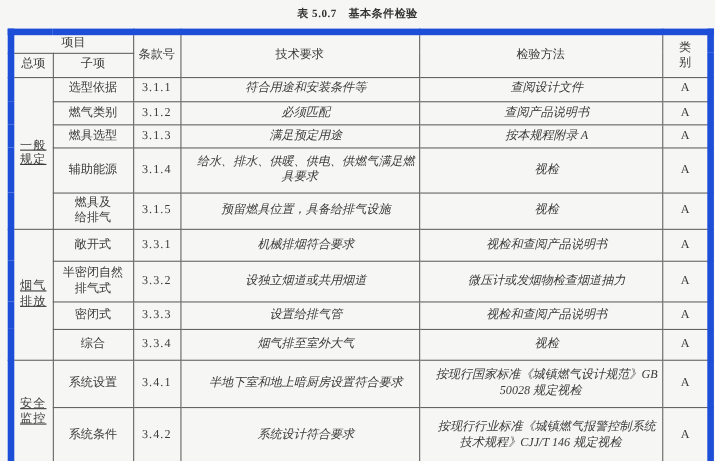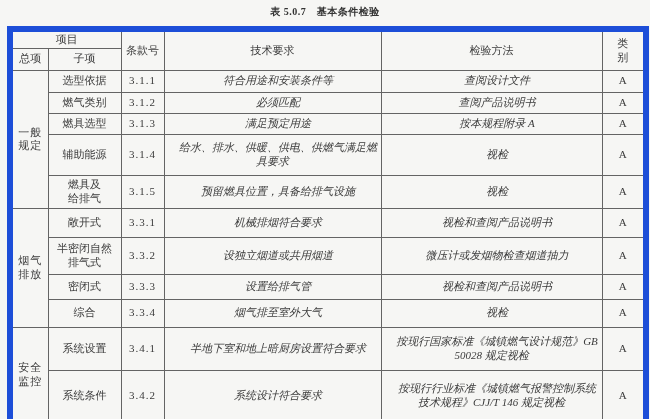--- a/index.html
+++ b/index.html
@@ -37,20 +37,21 @@
     text-align:center;
     overflow:hidden;
   }
   table.spec{border:6px solid #1d4ed8;}
   th.hdr{font-size:11.5px;color:#353535;}
   td.main{
     white-space:pre-line;
     line-height:1.55;
     font-size:11.5px;
     letter-spacing:1px;
+    text-decoration:underline;
   }
   td.sub{white-space:pre-line;font-size:11.5px;margin-left:20px;}
   td.clause{font-size:11px;letter-spacing:1px;margin-left:11px;}
   td.req, td.method{
     text-align:left;
     padding:2px 4px;
     text-indent:11px;
     font-style:italic;
   }
   td.cat{font-size:11.5px;}

